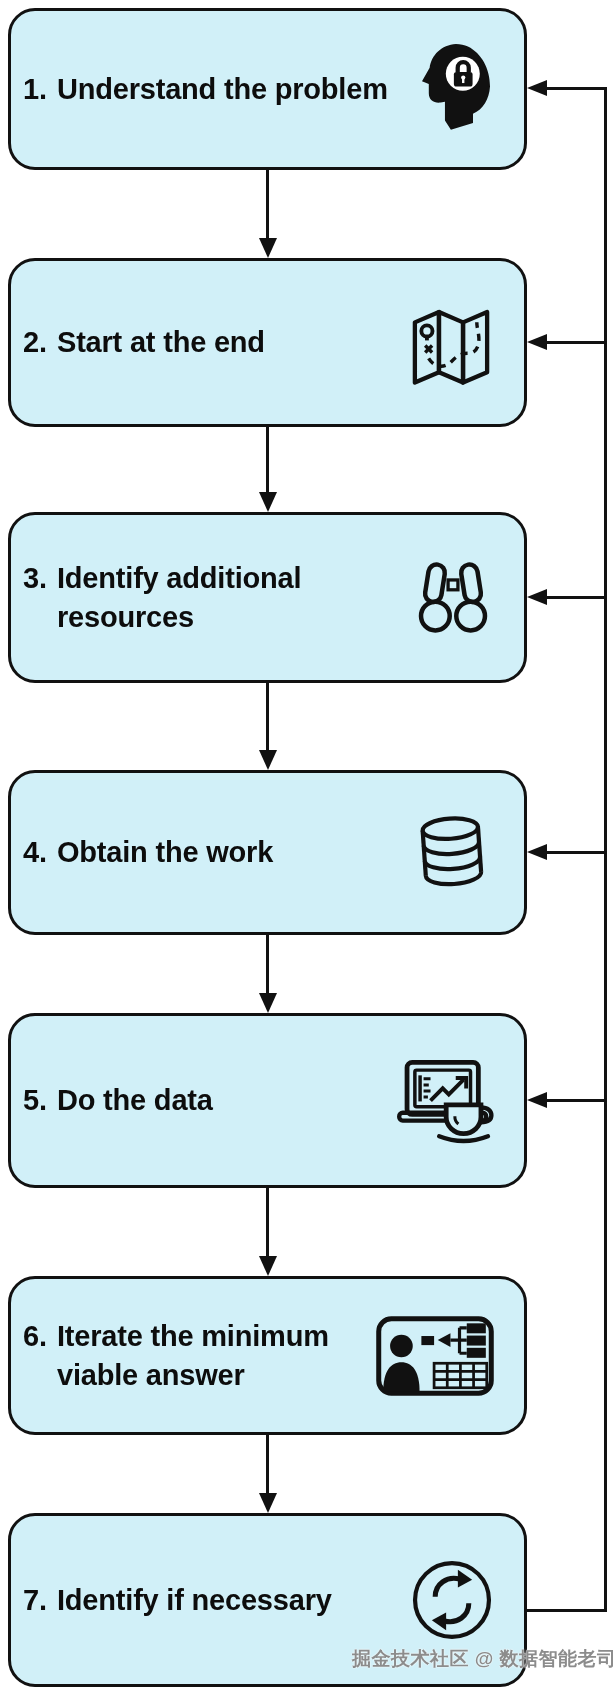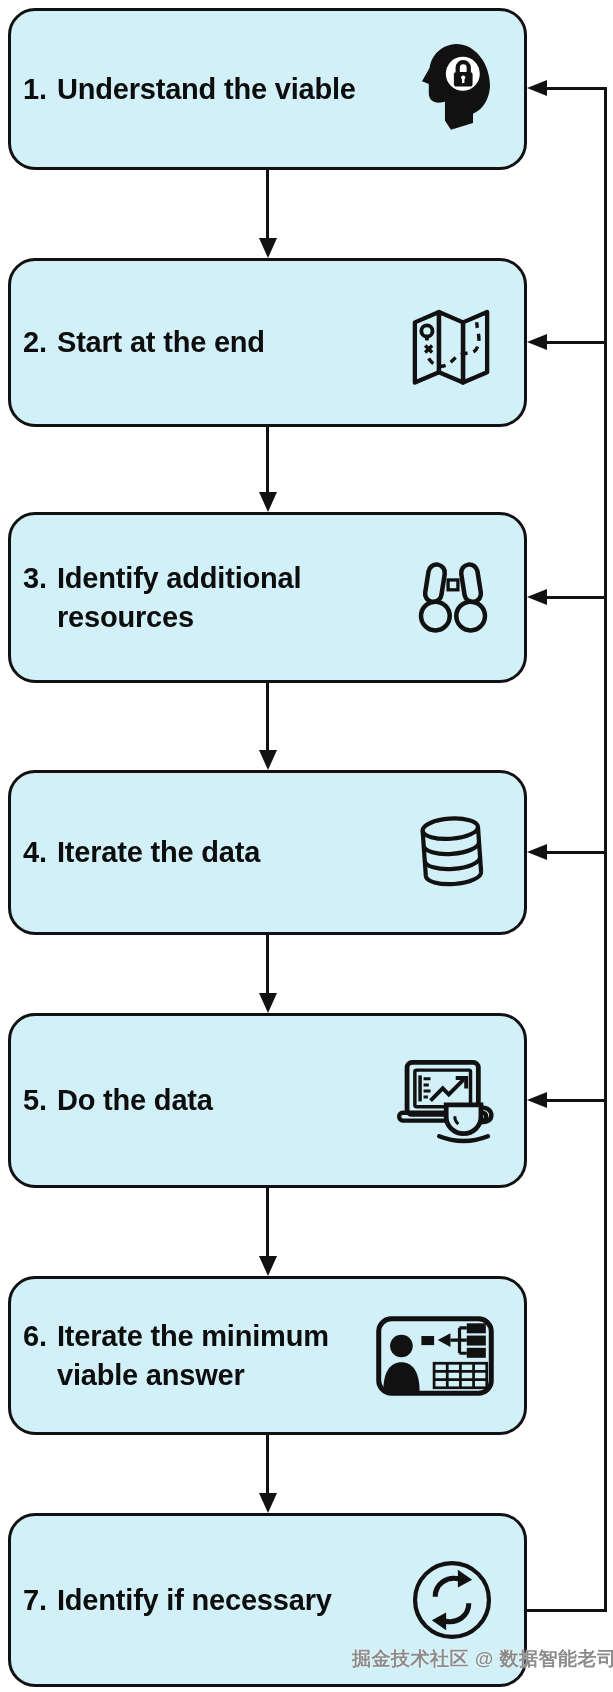--- a/index.html
+++ b/index.html
@@ -69,21 +69,21 @@
   }
 </style>
 </head>
 <body>
 
 <div class="canvas">
 
   <div class="box" style="top:8px;height:162px;">
     <div class="label">
       <span class="num">1.</span>
-      <span class="txt">Understand the viable</span>
+      <span class="txt">Understand the problem</span>
     </div>
     <div class="icon">
       <svg width="76" height="102" viewBox="0 0 88 120">
         <path d="M44,7 C27,8 15,20 13,35 L4,51 L12,54 L12,65 C12,73 18,77 26,76 L31,75 L31,97 L38,108 L64,100 L64,89 C76,84 83,72 84,57 C84,36 74,18 58,10 C54,8 49,7 44,7 Z" fill="#111111"></path>
         <circle cx="52" cy="42" r="20" fill="#ffffff"></circle>
         <path d="M46,40 v-5 a6.5,6.5 0 0 1 13,0 V40" fill="none" stroke="#111111" stroke-width="5"></path>
         <rect x="41.5" y="40" width="22" height="17" rx="3" fill="#111111"></rect>
         <circle cx="52.5" cy="46.5" r="2.5" fill="#ffffff"></circle>
         <rect x="51.1" y="46.5" width="2.8" height="6.5" fill="#ffffff"></rect>
       </svg>
@@ -124,21 +124,21 @@
           <circle cx="28.5" cy="68" r="17.5"></circle>
           <circle cx="71.5" cy="68" r="17.5"></circle>
         </g>
       </svg>
     </div>
   </div>
 
   <div class="box" style="top:770px;height:165px;">
     <div class="label">
       <span class="num">4.</span>
-      <span class="txt">Iterate the data</span>
+      <span class="txt">Obtain the work</span>
     </div>
     <div class="icon">
       <svg width="84" height="92" viewBox="0 0 100 104">
         <g fill="none" stroke="#111111" stroke-width="5" transform="rotate(-4 50 52)">
           <ellipse cx="50" cy="23" rx="33" ry="12"></ellipse>
           <path d="M17,23 V77"></path>
           <path d="M83,23 V77"></path>
           <path d="M17,41 A33,12 0 0 0 83,41"></path>
           <path d="M17,59 A33,12 0 0 0 83,59"></path>
           <path d="M17,77 A33,12 0 0 0 83,77"></path>

